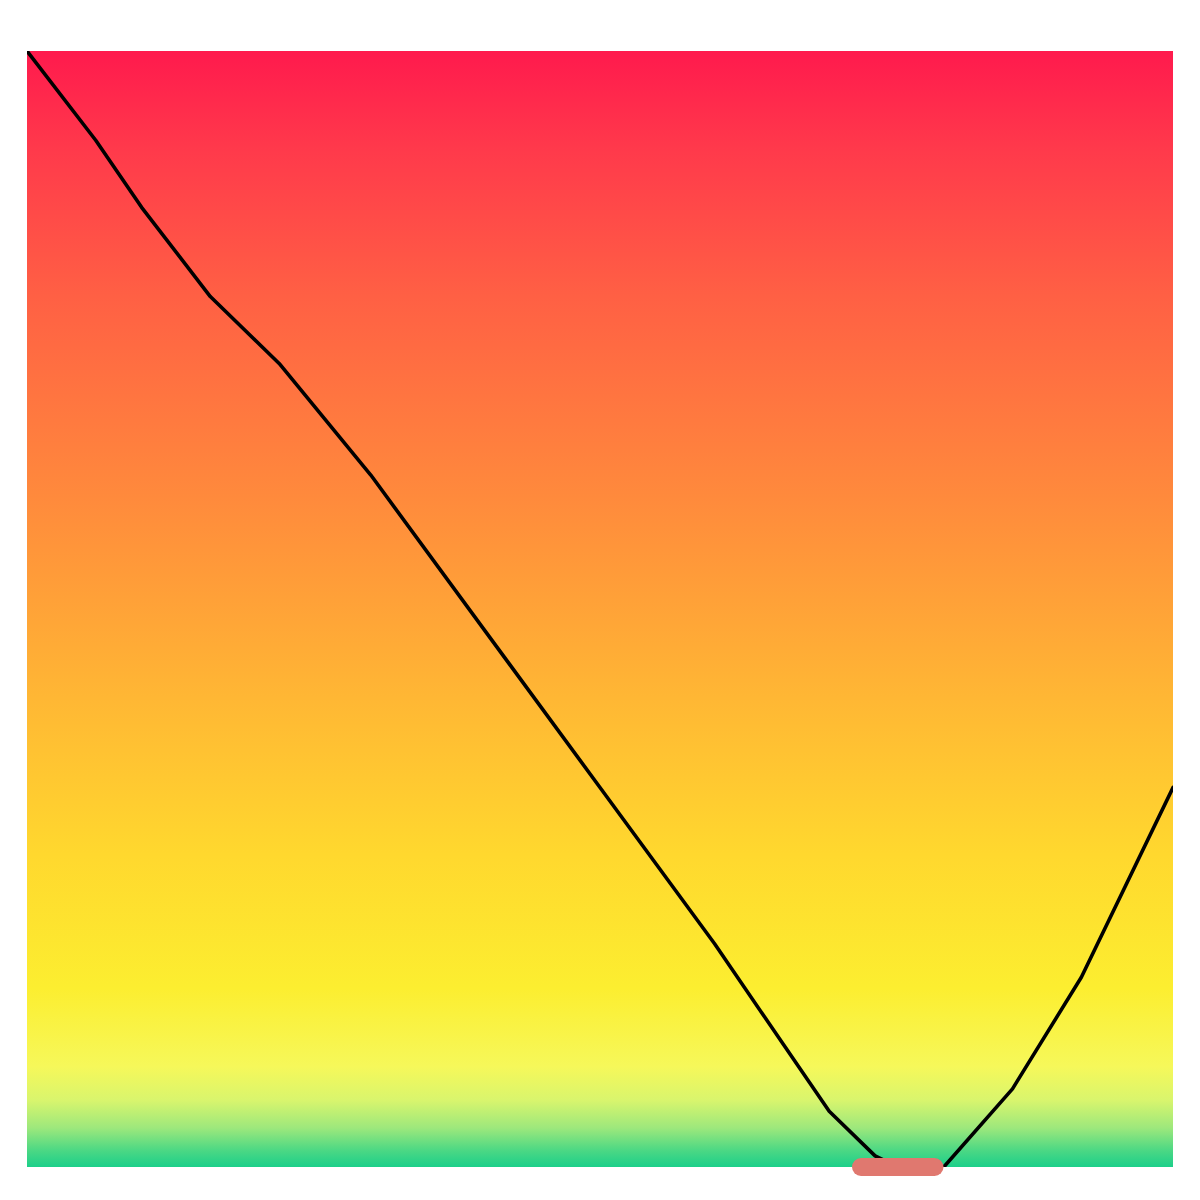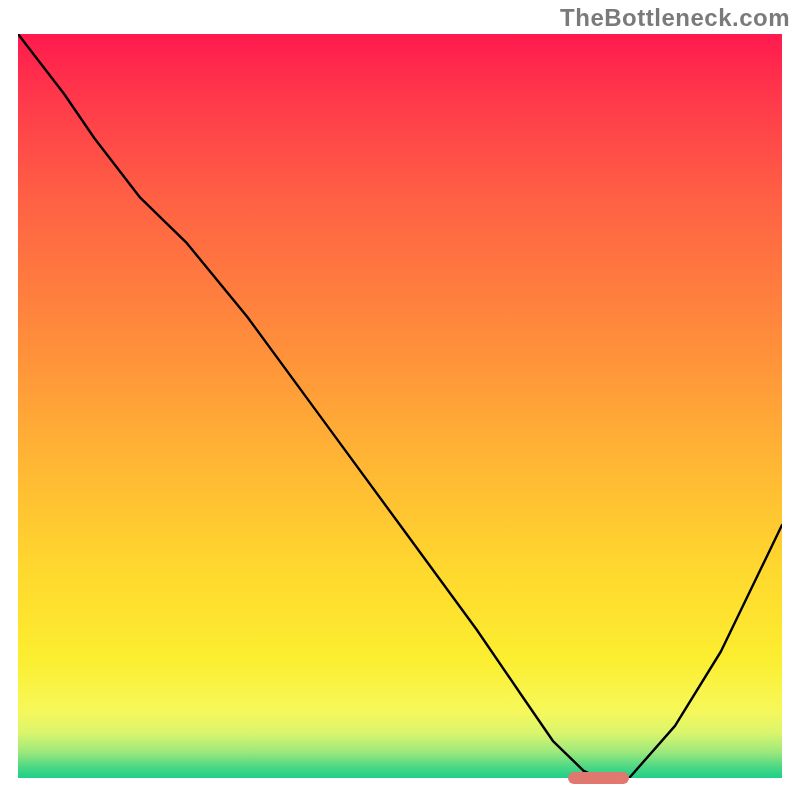--- a/index.html
+++ b/index.html
@@ -63,21 +63,20 @@
     height: 12px;
     border-radius: 6px;
     background: #e0786f;
   }
 </style>
 </head>
 <body>
 
 <div class="stage">
 
-  <div class="watermark">TheBottleneck.com</div>
 
   <div class="plot">
     <div class="gradient"></div>
 
     <svg class="curve" viewBox="0 0 764 744" preserveAspectRatio="none">
       <path id="curve-path" fill="none" stroke-width="2.4" stroke-linejoin="round" stroke-linecap="round" d="M0.0 0.0 L45.8 59.5 L76.4 104.2 L122.2 163.7 L168.1 208.3 L229.2 282.7 L305.6 386.9 L382.0 491.0 L458.4 595.2 L504.2 662.2 L534.8 706.8 L565.4 736.6 L580.6 744.0 L611.2 744.0 L657.0 691.9 L702.9 617.5 L764.0 491.0" stroke="#000000"></path>
     </svg>
 
     <div id="marker" class="marker" style="left: 550.08px; width: 61.12px; bottom: -6px; background: rgb(224, 120, 111);"></div>
   </div>

